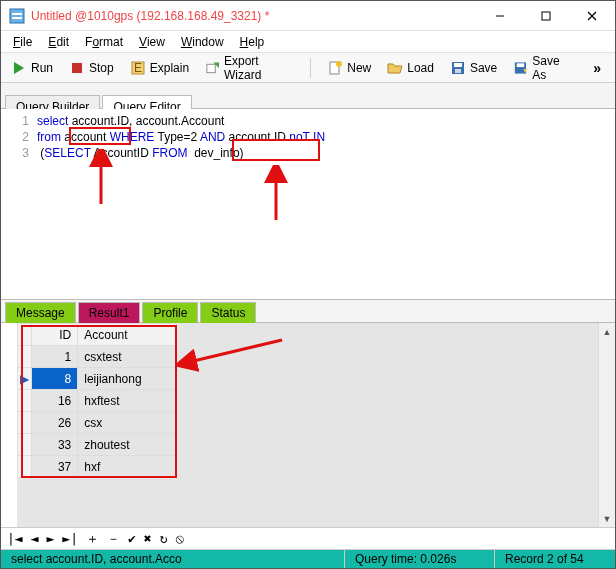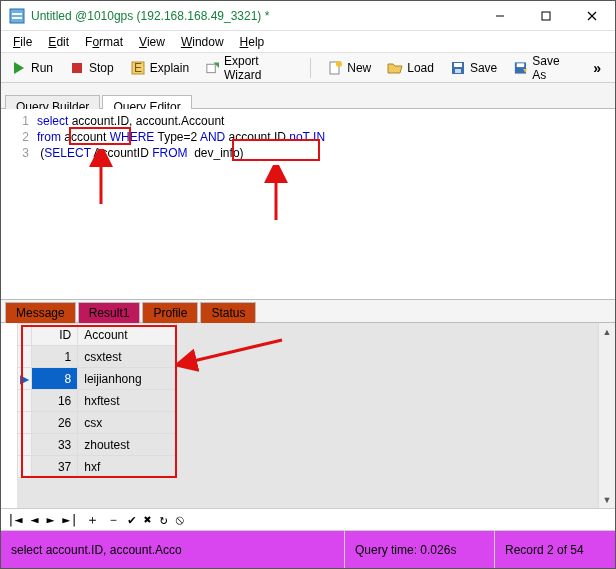--- a/index.html
+++ b/index.html
@@ -1,55 +1,55 @@
 <!DOCTYPE html>
 <html><head>
 <meta charset="utf-8">
 <style>
   * { box-sizing: border-box; margin: 0; padding: 0; font-family: "Segoe UI", Tahoma, sans-serif; font-size: 12px; }
   body { background: #fff; }
   .window { width: 616px; height: 569px; border: 1px solid #555; position: relative; display: flex; flex-direction: column; background: #fff; }
   .titlebar { height: 30px; background: #fff; display: flex; align-items: center; border-bottom: 1px solid #e0e0e0; }
   .titlebar .icon-app { width: 16px; height: 16px; margin: 0 6px 0 8px; }
-  .titlebar .title { flex: 1; color: #15803d; font-size: 12px; }
+  .titlebar .title { flex: 1; color: #ef4444; font-size: 12px; }
   .titlebar .wbtns { display: flex; }
   .titlebar .wbtn { width: 46px; height: 30px; display: flex; align-items: center; justify-content: center; color: #000; }
   .menubar { height: 22px; display: flex; align-items: center; padding: 0 6px; gap: 4px; border-bottom: 1px solid #e0e0e0; }
   .menubar .mi { padding: 2px 6px; }
   .menubar .mi u { text-decoration: underline; }
   .toolbar { height: 30px; display: flex; align-items: center; padding: 0 6px; gap: 8px; border-bottom: 1px solid #d0d0d0; background: #f8f8f8; }
   .toolbar .tb { display: flex; align-items: center; gap: 4px; padding: 2px 4px; }
   .toolbar .sep { width: 1px; height: 20px; background: #d0d0d0; margin: 0 4px; }
   .toolbar .chev { margin-left: auto; padding: 0 8px; font-size: 14px; font-weight: bold; }
   .tabs { display: flex; align-items: flex-end; height: 26px; padding: 0 4px; border-bottom: 1px solid #bbb; background: #f4f4f4; }
   .tabs .tab { padding: 4px 10px; border: 1px solid #bbb; border-bottom: none; background: #eee; margin-right: 2px; position: relative; top: 10px; }
   .tabs .tab.active { background: #fff; }
   .editor { flex: 0 0 190px; display: flex; font-family: Consolas, monospace; font-size: 13px; background: #fff; position: relative; }
   .gutter { width: 36px; color: #999; text-align: right; padding: 4px 8px 0 0; user-select: none; }
   .gutter div { height: 16px; line-height: 16px; }
   .code { padding: 4px 0 0 0; }
   .code div { height: 16px; line-height: 16px; white-space: pre; }
   .kw { color: #0000d0; }
   .lower-tabs { display: flex; align-items: flex-end; height: 24px; padding: 0 4px; border-top: 1px solid #bbb; border-bottom: 1px solid #bbb; background: #f4f4f4; }
-  .lower-tabs .tab { padding: 3px 10px; border: 1px solid #bbb; border-bottom: none; background: #c2410c; margin-right: 2px; position: relative; top: 1px; }
+  .lower-tabs .tab { padding: 3px 10px; border: 1px solid #bbb; border-bottom: none; background: #84cc16; margin-right: 2px; position: relative; top: 1px; }
   .lower-tabs .tab.active { background: #be185d; }
   .grid-wrap { flex: 1; position: relative; overflow: hidden; background: #e5e5e5; margin-left: 16px; }
   .grid { width: 160px; border-collapse: collapse; }
   .grid th, .grid td { border: 1px solid #ddd; height: 22px; padding: 0 6px; text-align: left; font-weight: normal; }
   .grid th { background: #f3f3f3; }
   .grid .idcol { width: 46px; text-align: right; }
   .grid tr.sel td.idcol { background: #0a63c9; color: #fff; }
   .grid tr.sel td.rowhdr { color: #0a63c9; }
   .grid td.rowhdr { width: 14px; background: #f3f3f3; border-right: 1px solid #ddd; padding: 0 2px; text-align: center; }
   .vscroll { position: absolute; right: 0; top: 0; bottom: 0; width: 17px; background: #f0f0f0; border-left: 1px solid #ddd; }
   .vscroll .up, .vscroll .down { height: 17px; display: flex; align-items: center; justify-content: center; color: #555; font-size: 9px; }
   .vscroll .down { position: absolute; bottom: 0; width: 100%; }
   .nav { height: 22px; border-top: 1px solid #ccc; display: flex; align-items: center; padding: 0 6px; gap: 8px; background: #fff; }
   .nav .nb { font-family: monospace; font-size: 13px; cursor: pointer; }
-  .status { height: 38px; border-top: 1px solid #ccc; display: flex; align-items: center; background: #d946ef; }
+  .status { height: 19px; border-top: 1px solid #ccc; display: flex; align-items: center; background: #14b8a6; }
   .status .cell { padding: 0 10px; border-right: 1px solid #ccc; height: 100%; display: flex; align-items: center; }
   .status .cell:last-child { border-right: none; }
   .status .cell.wide { flex: 1; }
   
   .redbox { position: absolute; border: 2px solid #e01010; pointer-events: none; }
   .arrow { position: absolute; pointer-events: none; }
   svg.icon { width: 16px; height: 16px; }
 </style>
 </head>
 <body>

